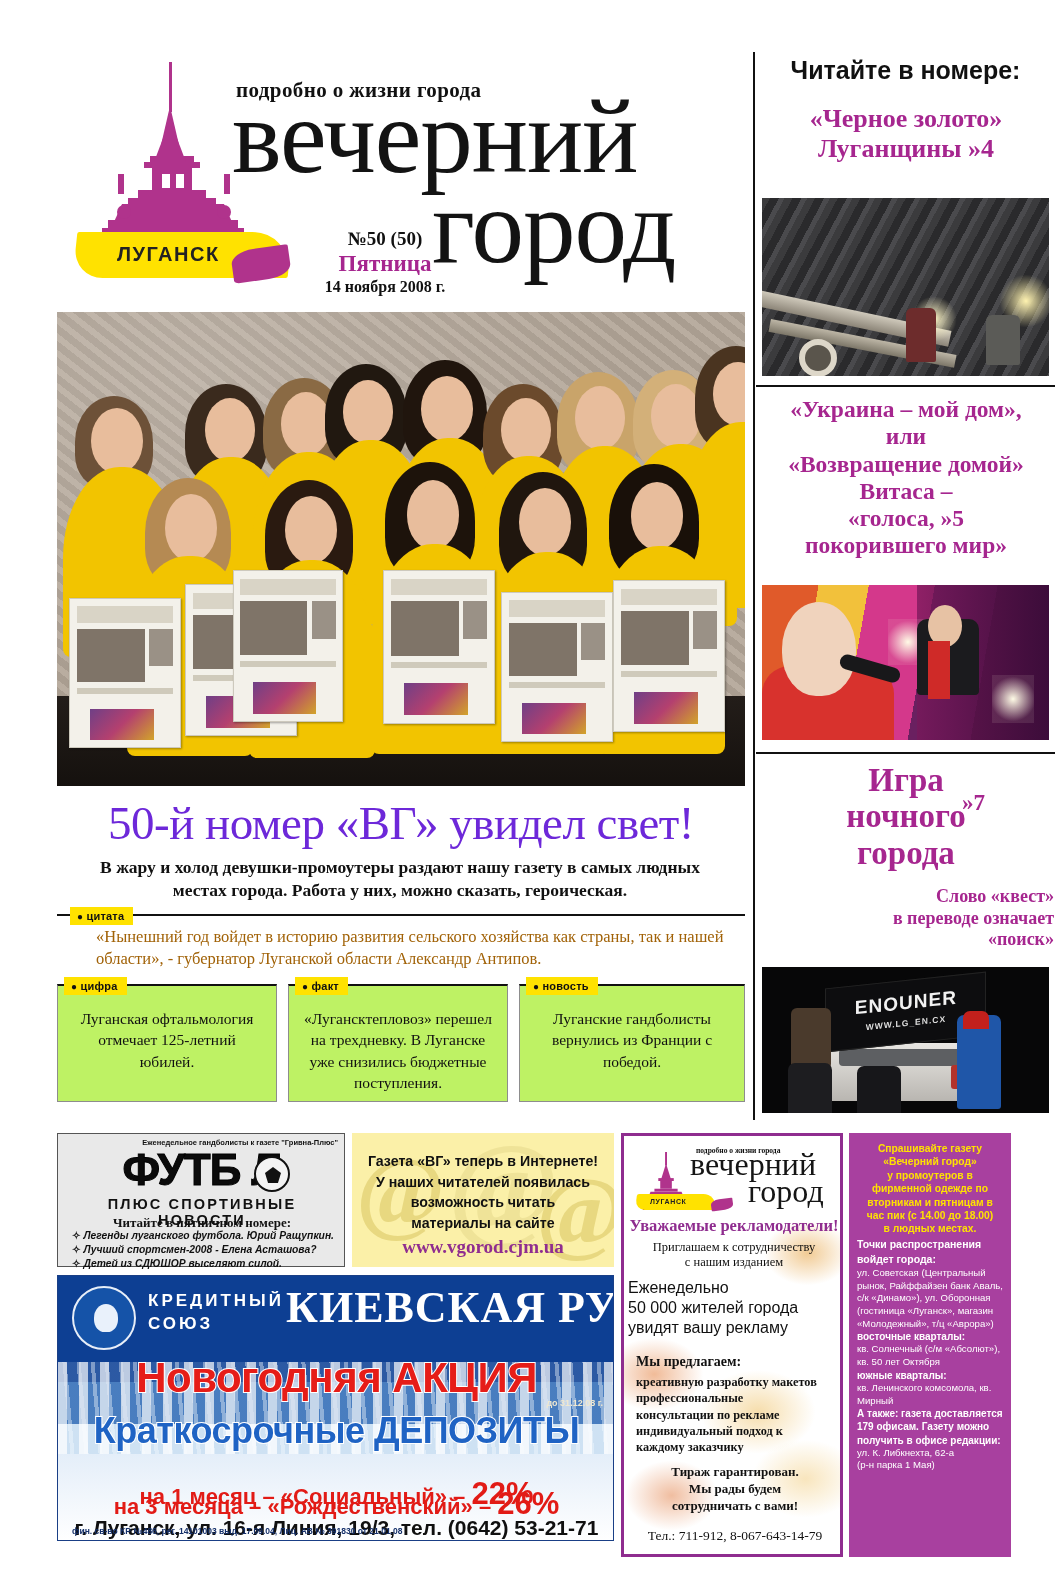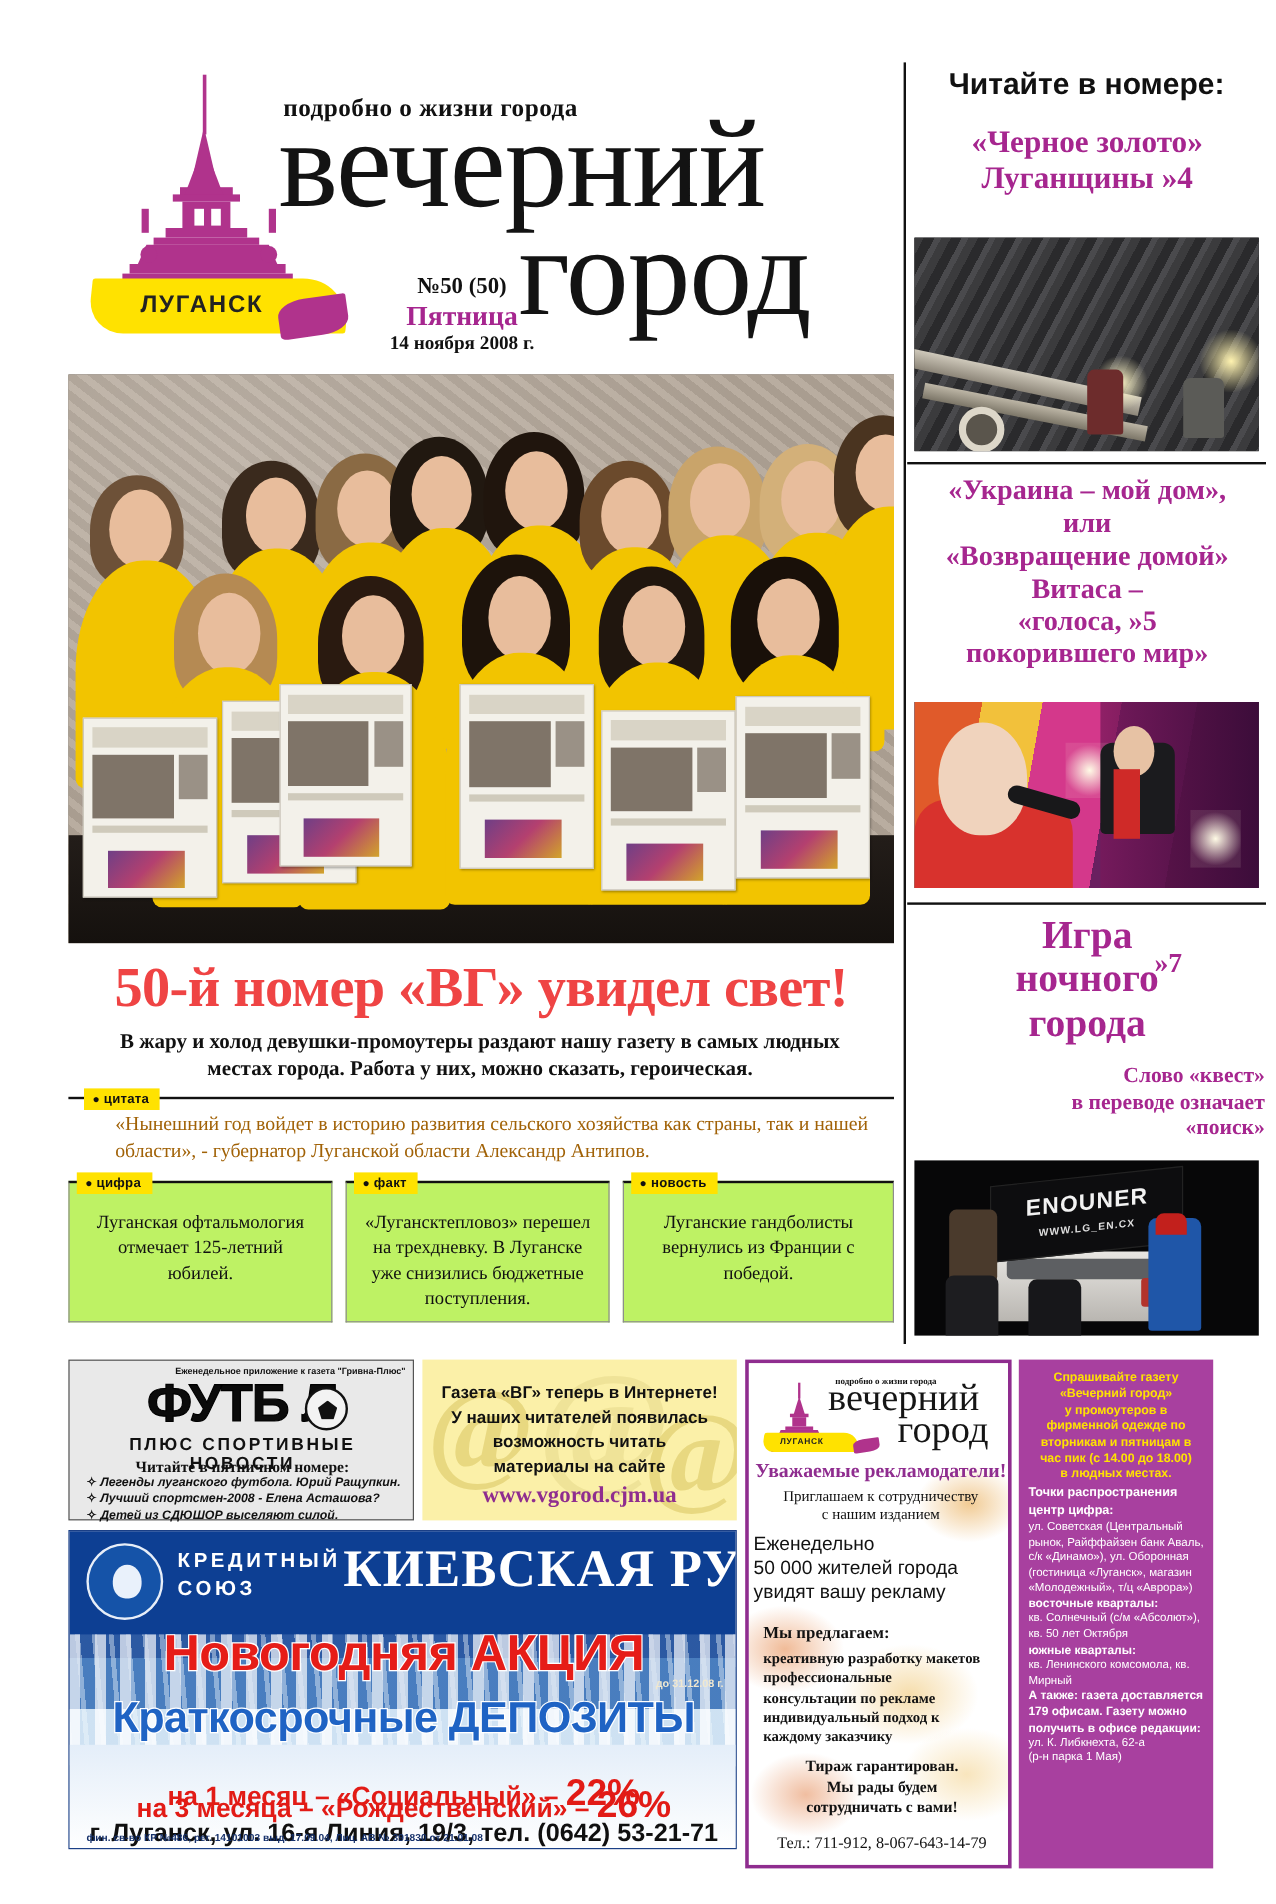--- a/index.html
+++ b/index.html
@@ -82,21 +82,21 @@
   .paper .pm { position: absolute; left: 6%; top: 5%; width: 88%; height: 11%; background: #d9d4c6; }
   .paper .pimg { position: absolute; left: 6%; top: 20%; width: 62%; height: 36%; background: #7f7468; }
   .paper .pimg2 { position: absolute; left: 72%; top: 20%; width: 22%; height: 25%; background: #9a9186; }
   .paper .ptxt { position: absolute; left: 6%; top: 60%; width: 88%; height: 4%; background: #cfcabb; }
   .paper .pad { position: absolute; left: 18%; top: 74%; width: 58%; height: 21%;
                 background: linear-gradient(135deg,#6f3f86,#b4406f,#d2a42a); }
 
   .headline {
     position: absolute; left: 57px; top: 500px; width: 688px;
     font-family: "Liberation Serif", serif;
-    font-size: 47px; font-weight: 700; color: #ef4444;
+    font-size: 47px; font-weight: 400; color: #6d28d9;
     text-align: center; letter-spacing: -.5px; white-space: nowrap;
   }
   .lead {
     position: absolute; left: 80px; top: 560px; width: 640px;
     font-family: "Liberation Serif", serif;
     font-size: 17.5px; line-height: 1.32; font-weight: 700; color: #111;
     text-align: center;
   }
 
   
@@ -669,21 +669,21 @@
         <div class="p2"></div>
         <div class="p3"></div>
         <div class="p4"></div>
         <div class="cap"></div>
     </div>
   </div>
 
   <div class="ads">
 
     <div class="ad-football">
-      <div class="fb-sup">Еженедельное приложение к газета "Гривна-Плюс"</div>
+      <div class="fb-sup">Еженедельное гандболисты к газете "Гривна-Плюс"</div>
       <div class="fb-word">ФУТБ  Л</div>
       <div class="fb-ball"></div>
       <div class="fb-plus">ПЛЮС СПОРТИВНЫЕ НОВОСТИ</div>
       <div class="fb-read">Читайте в пятничном номере:</div>
       <ul class="fb-list">
         <li>Легенды луганского футбола. Юрий Ращупкин.</li>
         <li>Лучший спортсмен-2008 - Елена Асташова?</li>
         <li>Детей из СДЮШОР выселяют силой.</li>
       </ul>
     </div>
@@ -748,21 +748,21 @@
 
     <div class="ad-dist">
       <div class="dist-head" style="white-space: pre-line;">Спрашивайте газету
 «Вечерний город»
 у промоутеров в
 фирменной одежде по
 вторникам и пятницам в
 час пик (с 14.00 до 18.00)
 в людных местах.</div>
       <div class="dist-sub">Точки распространения</div>
-      <div class="dist-sub">центр цифра:</div>
+      <div class="dist-sub">войдет города:</div>
       <div class="dist-body">ул. Советская (Центральный рынок, Райффайзен банк Аваль, с/к «Динамо»), ул. Оборонная (гостиница «Луганск», магазин «Молодежный»,  т/ц «Аврора»)</div>
       <div class="dist-bold">восточные кварталы:</div>
       <div class="dist-body"> кв. Солнечный  (с/м «Абсолют»), кв. 50 лет Октября</div>
       <div class="dist-bold">южные кварталы:</div>
       <div class="dist-body">кв. Ленинского комсомола, кв. Мирный</div>
       <div class="dist-bold">А также: газета доставляется 179 офисам. Газету можно получить в офисе редакции:</div>
       <div class="dist-body" style="white-space: pre-line;">ул. К. Либкнехта, 62-а
 (р-н парка 1 Мая)</div>
     </div>
 

